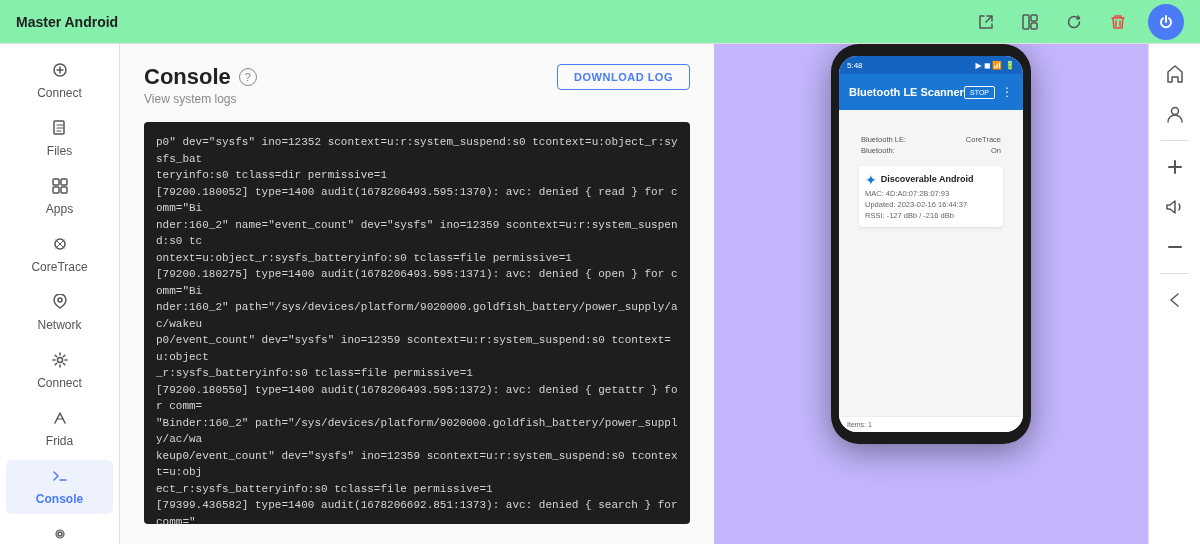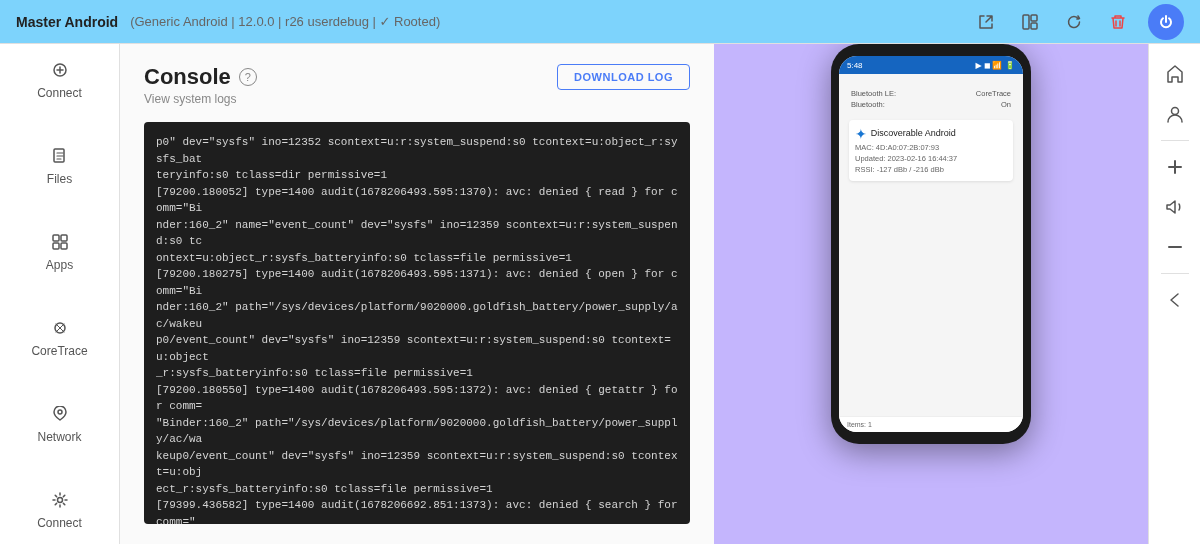--- a/index.html
+++ b/index.html
@@ -1,20 +1,20 @@
 <!DOCTYPE html>
 <html><head>
   <meta charset="utf-8">
   <style>
     * { margin: 0; padding: 0; box-sizing: border-box; }
     body { font-family: -apple-system, BlinkMacSystemFont, 'Segoe UI', sans-serif; background: #f0f0f0; width: 1200px; height: 544px; overflow: hidden; display: flex; flex-direction: column; }
 
     
     .topbar {
-      background: #7dd3fc;
+      background: #86efac;
       border-bottom: 1px solid #e0e0e0;
       height: 44px;
       display: flex;
       align-items: center;
       padding: 0 16px;
       gap: 12px;
       flex-shrink: 0;
     }
     .topbar-title { font-size: 14px; font-weight: 600; color: #222; }
     .topbar-subtitle { font-size: 13px; color: #666; }
@@ -36,21 +36,20 @@
 
     
     .sidebar {
       width: 120px;
       background: #ffffff;
       border-right: 1px solid #e0e0e0;
       display: flex;
       flex-direction: column;
       padding: 8px 0;
       flex-shrink: 0;
-      gap: 28px;
     }
     .sidebar-item {
       display: flex; flex-direction: column; align-items: center;
       padding: 8px 4px; cursor: pointer; border-radius: 6px; margin: 2px 6px;
       color: #555; font-size: 12px; gap: 4px; text-align: center;
     }
     .sidebar-item.active { background: #eef2ff; color: #4A7CF7; }
     .sidebar-item .icon { font-size: 16px; }
 
     
@@ -154,42 +153,41 @@
     .phone-app-bar {
       background: #1976D2;
       color: white;
       padding: 8px 10px;
       display: flex;
       align-items: center;
       justify-content: space-between;
       height: 36px;
     }
     .phone-app-title { font-size: 11px; font-weight: 600; }
-    .phone-content { flex: 1; background: #f5f5f5; padding: 10px; overflow: hidden; }
+    .phone-content { flex: 1; background: #f5f5f5; padding: 20px; overflow: hidden; }
     .phone-info-row { display: flex; justify-content: space-between; font-size: 7.5px; color: #555; padding: 1px 0; }
     .phone-card {
       background: white; border-radius: 4px; padding: 6px;
       margin-top: 6px; box-shadow: 0 1px 3px rgba(0,0,0,0.1);
     }
-    .phone-card-title { font-size: 9px; font-weight: 400; color: #222; margin-bottom: 2px; }
+    .phone-card-title { font-size: 9px; font-weight: 700; color: #222; margin-bottom: 2px; }
     .phone-card-row { font-size: 7.5px; color: #666; padding: 1px 0; }
     .phone-card-icon { font-size: 14px; color: #1976D2; margin-right: 4px; }
     .phone-card-header { display: flex; align-items: center; }
     .phone-footer { background: white; padding: 4px 8px; border-top: 1px solid #eee; font-size: 7px; color: #666; }
     .stop-btn {
       background: none; border: 1px solid white; color: white;
       font-size: 7px; padding: 2px 5px; border-radius: 2px; cursor: pointer;
     }
   </style>
 </head>
 <body>
 
 <div class="topbar">
   <span class="topbar-title">Master Android</span>
-  <span class="topbar-subtitle">(Generic Android | 12.0.0 | r26 userdebug | ✓ Rooted)</span>
   <div class="topbar-actions">
     <button class="topbar-icon-btn" title="External link">
       <svg width="16" height="16" viewBox="0 0 16 16" fill="none">
         <path d="M6 2H2v12h12v-4M9 2h5v5M14 2L8 8" stroke="#555" stroke-width="1.5" stroke-linecap="round" stroke-linejoin="round"></path>
       </svg>
     </button>
     <button class="topbar-icon-btn" title="Layout">
       <svg width="16" height="16" viewBox="0 0 16 16" fill="none">
         <rect x="1" y="1" width="6" height="14" rx="1" stroke="#555" stroke-width="1.5"></rect>
         <rect x="9" y="1" width="6" height="6" rx="1" stroke="#555" stroke-width="1.5"></rect>
@@ -343,20 +341,27 @@
 
   <div class="phone-panel">
     <div class="phone-device">
       <div class="phone-screen">
 
         <div class="phone-status-bar">
           <span>5:48</span>
           <span>▶ ◼ 📶 🔋</span>
         </div>
 
+        <div class="phone-app-bar">
+          <span class="phone-app-title">Bluetooth LE Scanner</span>
+          <div style="display:flex;gap:6px;align-items:center;">
+            <button class="stop-btn">STOP</button>
+            <span style="color:white;font-size:12px;cursor:pointer;">⋮</span>
+          </div>
+        </div>
 
         <div class="phone-content">
           <div style="padding:4px 2px;">
             <div class="phone-info-row">
               <span>Bluetooth LE:</span>
               <span>CoreTrace</span>
             </div>
             <div class="phone-info-row">
               <span>Bluetooth:</span>
               <span>On</span>

